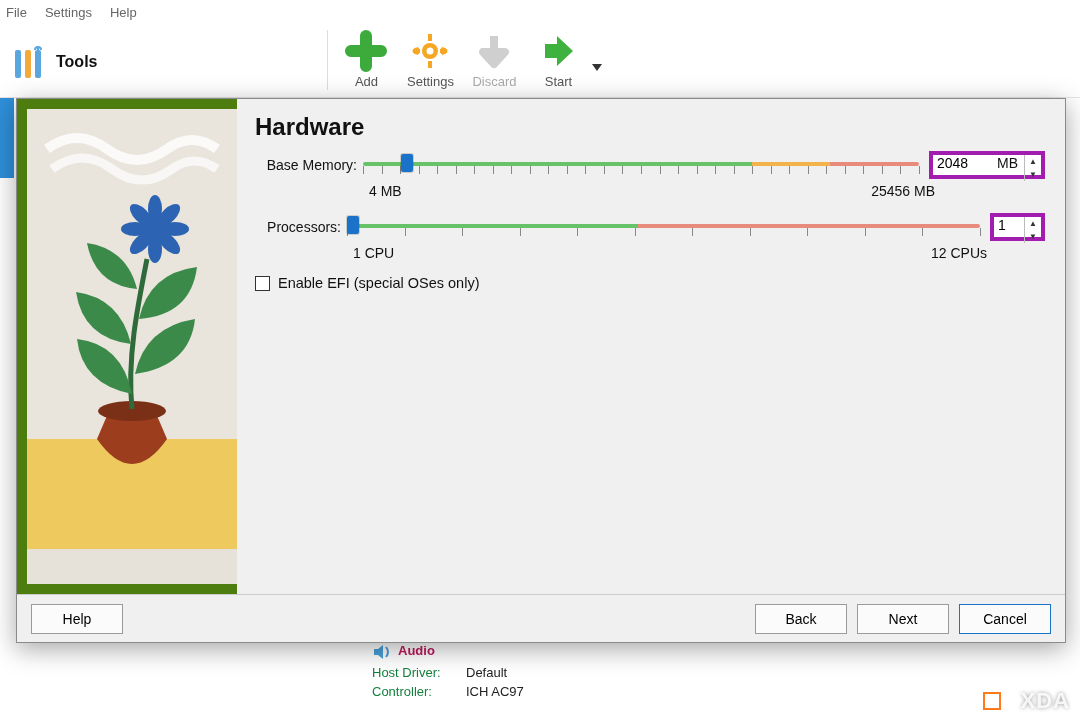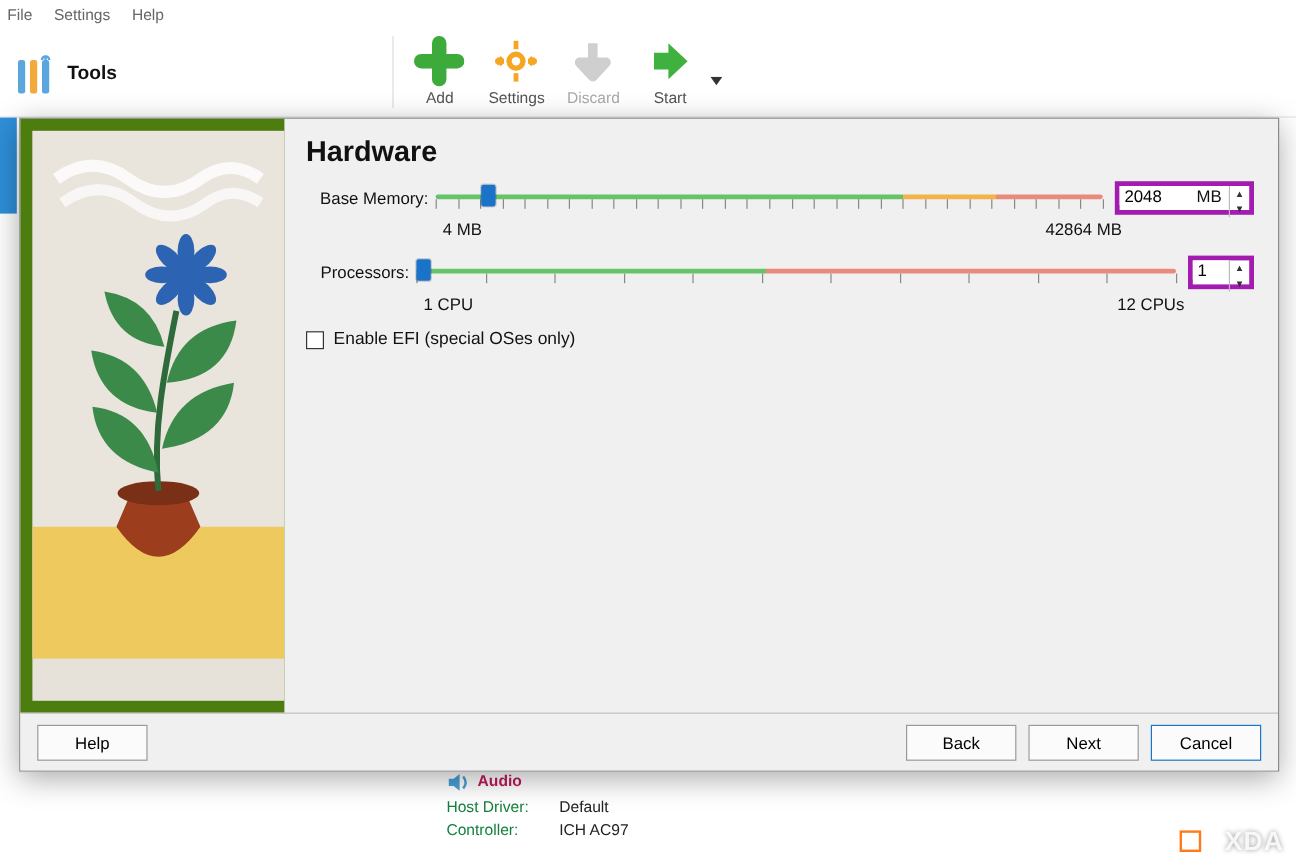--- a/index.html
+++ b/index.html
@@ -252,21 +252,21 @@
           <input value="2048" style="">
           <span class="suffix">MB</span>
           <div class="spinbtns">
               <div>▲</div>
               <div>▼</div>
             </div>
         </div>
       </div>
       <div class="range-labels" style="padding-left:114px; padding-right:110px;">
         <span>4 MB</span>
-        <span>42864 MB</span>
+        <span>25456 MB</span>
       </div>
 
       <div class="form-row cpu-row">
         <div class="lbl">Processors:</div>
         <div class="slider">
           <div class="track" style="background:linear-gradient(to right,#67c36a 0%,#67c36a 46%,#e88b7d 46%,#e88b7d 100%);"></div>
           <div class="ticks" id="cputicks">
               <div class="tick" style="left: 0%;"></div>
               <div class="tick" style="left: 9.09091%;"></div>
               <div class="tick" style="left: 18.1818%;"></div>

